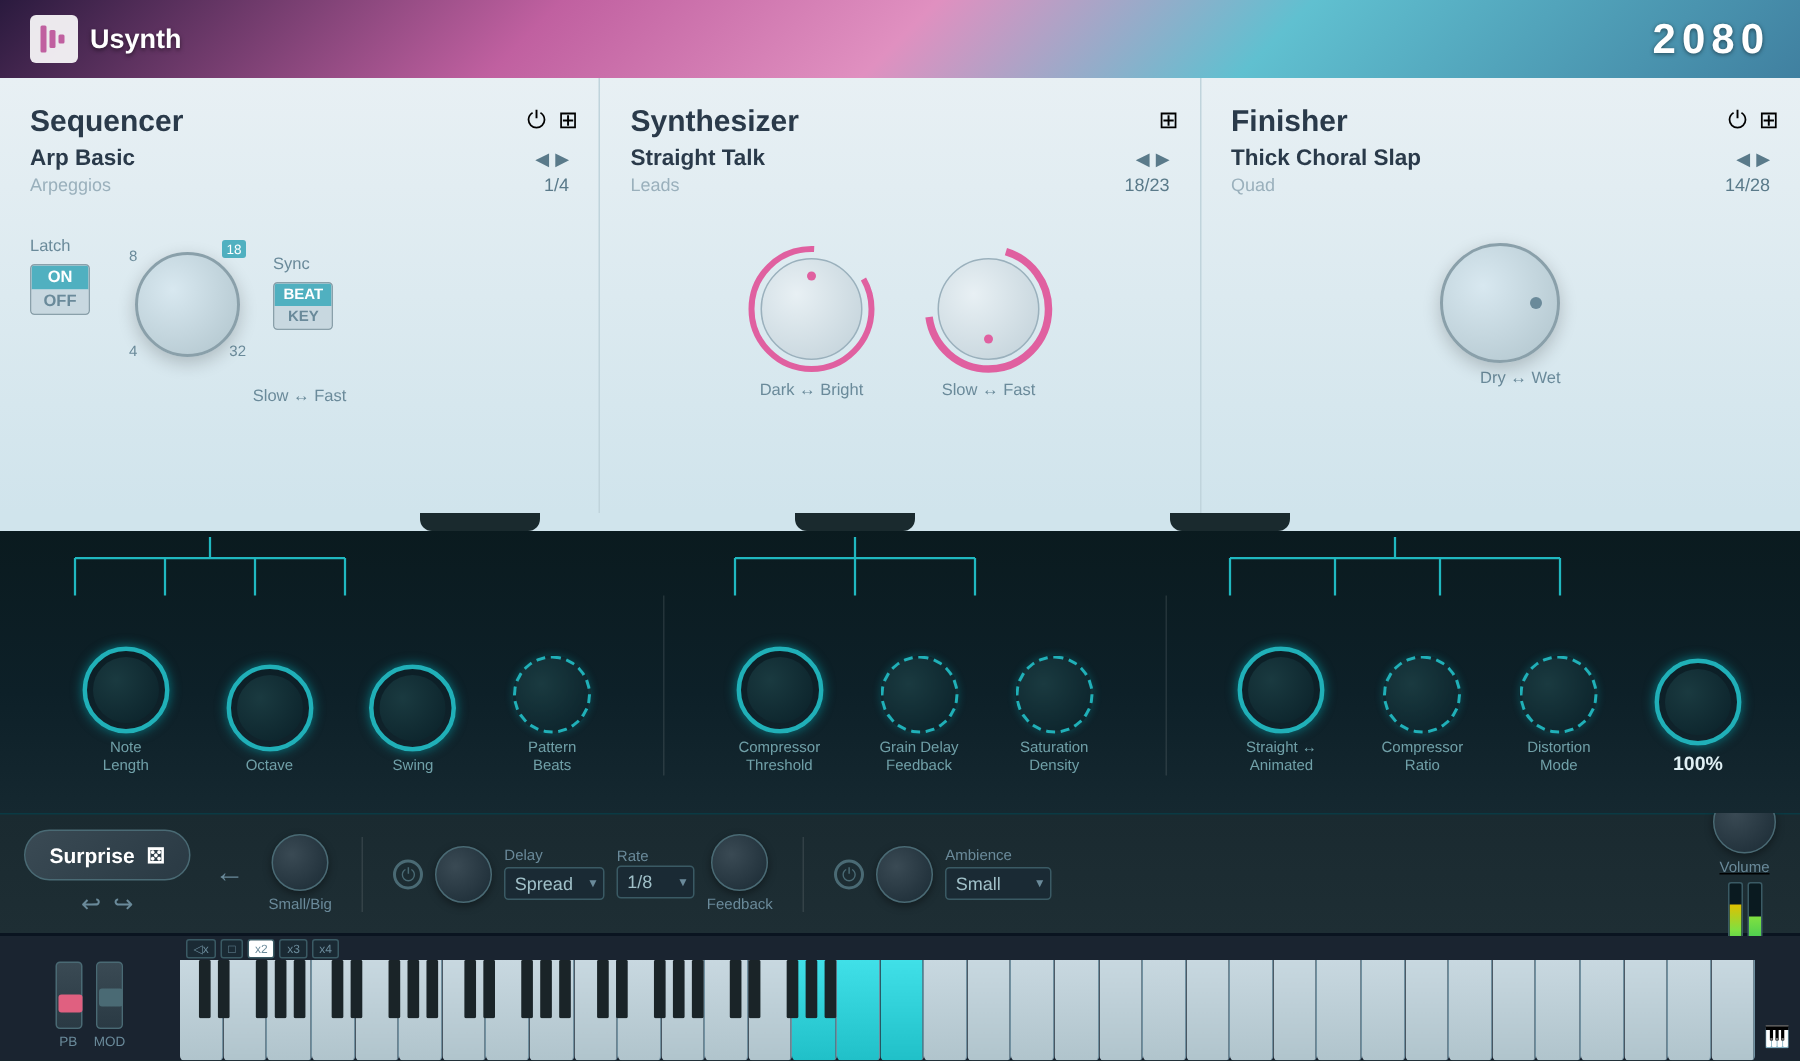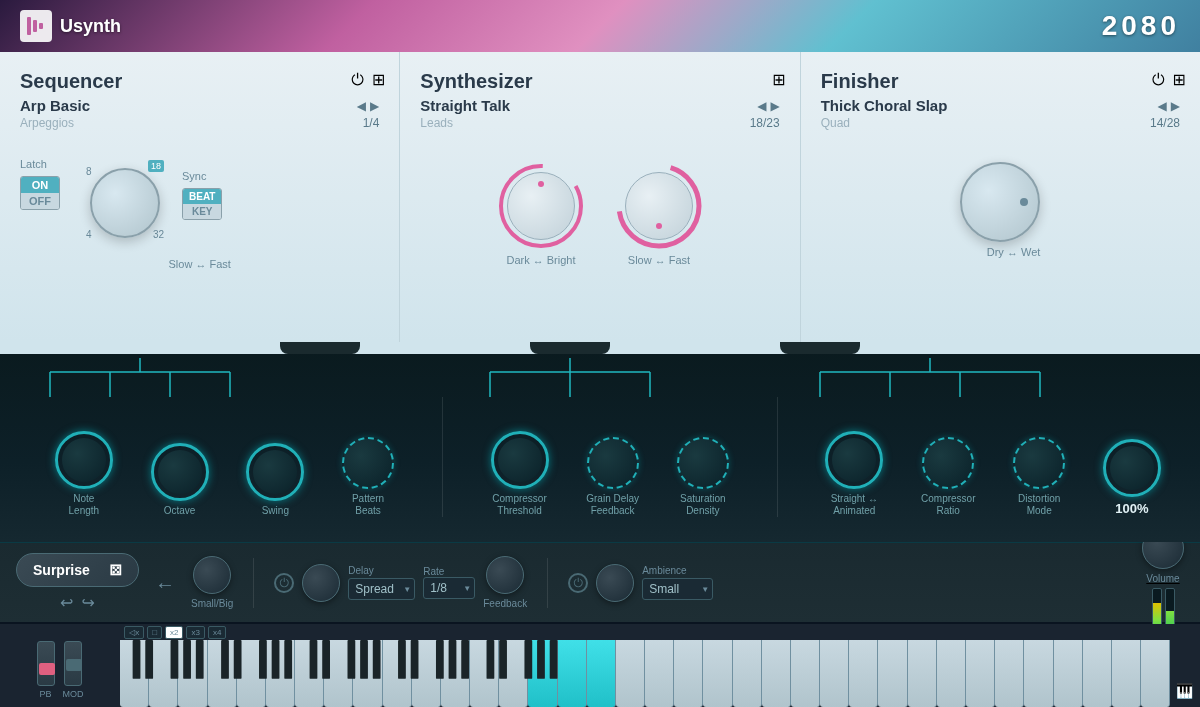--- a/index.html
+++ b/index.html
@@ -249,21 +249,21 @@
       background: linear-gradient(135deg, #3a4a54, #2a3a44);
       border: 1px solid #4a6a74;
       border-radius: 20px;
       padding: 8px 16px;
       color: white;
       font-size: 14px;
       font-weight: bold;
       cursor: pointer;
       display: flex;
       align-items: center;
-      gap: 20px;
+      gap: 8px;
     }
 
     .small-knob {
       width: 38px;
       height: 38px;
       border-radius: 50%;
       background: radial-gradient(circle at 35% 35%, #3a4a54, #1a2a34);
       border: 1px solid #4a6a74;
       box-shadow: 0 2px 6px rgba(0,0,0,0.4);
     }

